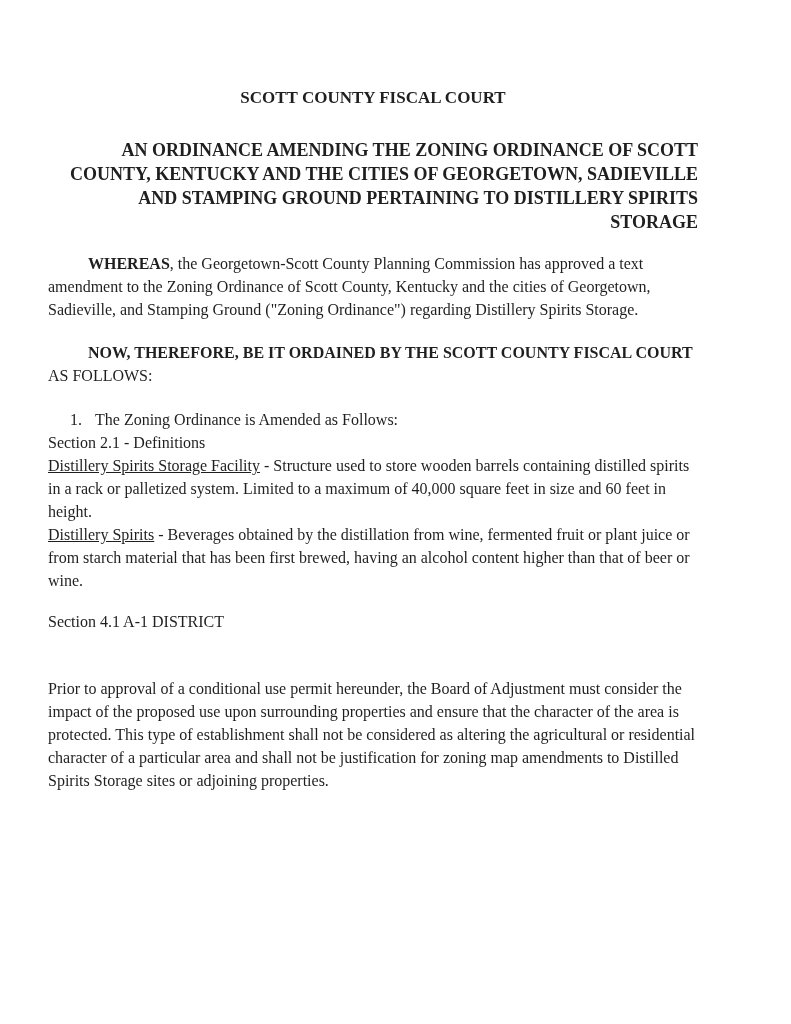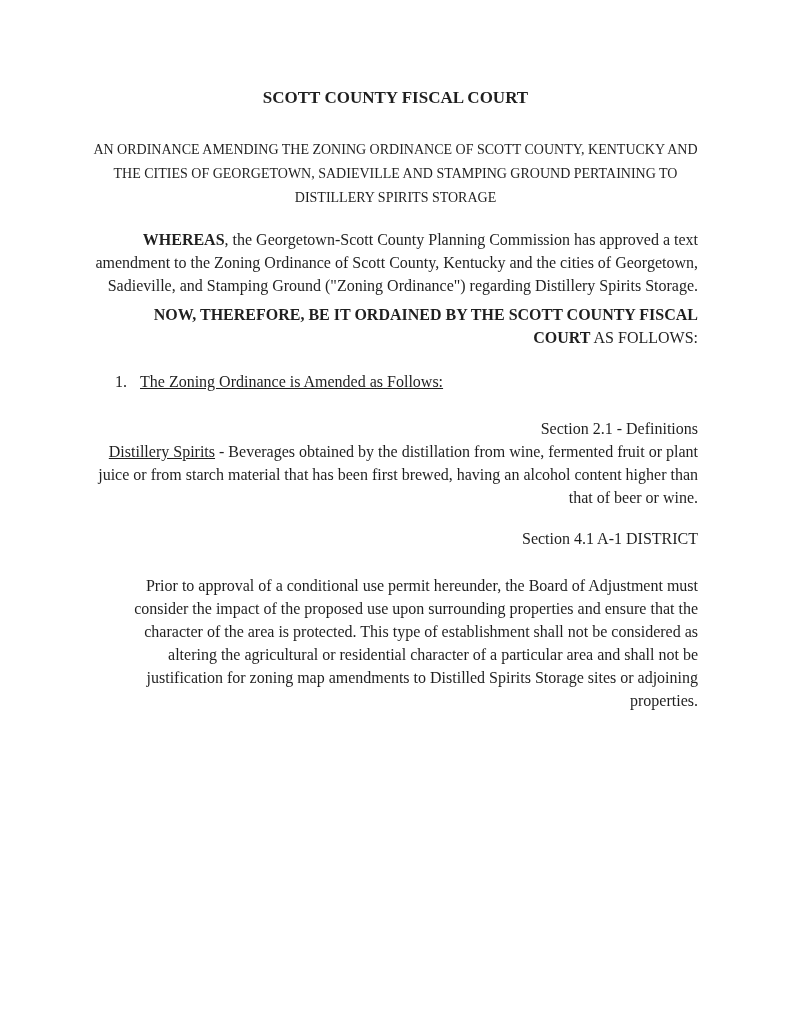--- a/index.html
+++ b/index.html
@@ -7,52 +7,52 @@
     padding: 0;
     background: #ffffff;
   }
   .page {
     position: relative;
     width: 791px;
     height: 1024px;
     margin: 0 auto;
     background: #ffffff;
     box-sizing: border-box;
-    padding: 86px 93px 0 93px;
+    padding: 86px 93px 0 48px;
     font-family: "Liberation Serif", "DejaVu Serif", serif;
     font-size: 16px;
     color: #1f1f1f;
     overflow: hidden;
   }
   p { margin: 0; }
   .title-block {
     text-align: center;
     font-weight: bold;
     font-size: 17px;
     line-height: 24px;
   }
   .heading {
     margin-top: 28px;
-    text-align: center;
-    font-weight: normal;
-    font-size: 14px;
+    text-align: right;
+    font-weight: bold;
+    font-size: 18px;
     line-height: 24px;
   }
   .body-para {
     line-height: 23px;
-    text-align: right;
+    text-align: left;
   }
   .first-indent { text-indent: 40px; }
   .mt-whereas   { margin-top: 18px; }
-  .mt-ordained  { margin-top: 6px; }
-  .mt-list      { margin-top: 21px; text-decoration: underline; }
-  .mt-sec21     { margin-top: 24px; }
+  .mt-ordained  { margin-top: 20px; }
+  .mt-list      { margin-top: 21px; }
+  .mt-sec21     { }
   .mt-spirits   { }
   .mt-sec4      { margin-top: 18px; }
-  .mt-closing   { margin-top: 24px; }
+  .mt-closing   { margin-top: 44px; }
   .list-item {
     padding-left: 22px;
     line-height: 23px;
   }
   .list-num {
     display: inline-block;
     width: 25px;
   }
   .underlined { text-decoration: underline; }
   strong { font-weight: bold; }
@@ -69,20 +69,21 @@
   <p class="heading">AN ORDINANCE AMENDING THE ZONING ORDINANCE OF SCOTT COUNTY, KENTUCKY AND THE CITIES OF GEORGETOWN, SADIEVILLE AND STAMPING GROUND PERTAINING TO DISTILLERY SPIRITS STORAGE</p>
 
   <p class="body-para first-indent mt-whereas"><strong>WHEREAS</strong><span>, the Georgetown-Scott County Planning Commission has approved a text amendment to the Zoning Ordinance of Scott County, Kentucky and the cities of Georgetown, Sadieville, and Stamping Ground ("Zoning Ordinance") regarding Distillery Spirits Storage.</span></p>
 
   <p class="body-para first-indent mt-ordained"><strong>NOW, THEREFORE, BE IT ORDAINED BY THE SCOTT COUNTY FISCAL COURT</strong><span> AS FOLLOWS:</span></p>
 
   <p class="list-item mt-list"><span class="list-num">1.</span><span>The Zoning Ordinance is Amended as Follows:</span></p>
 
   <div class="mt-sec21">
     <p class="body-para">Section 2.1 - Definitions</p>
+    <p class="body-para"><span class="underlined">Distillery Spirits Storage Facility</span><span> - Structure used to store wooden barrels containing distilled spirits in a rack or palletized system. Limited to a maximum of 40,000 square feet in size and 60 feet in height.</span></p>
   </div>
 
   <p class="body-para mt-spirits"><span class="underlined">Distillery Spirits</span><span> - Beverages obtained by the distillation from wine, fermented fruit or plant juice or from starch material that has been first brewed, having an alcohol content higher than that of beer or wine.</span></p>
 
   <div class="mt-sec4">
     <p class="body-para">Section 4.1 A-1 DISTRICT</p>
   </div>
 
   <p class="body-para mt-closing">Prior to approval of a conditional use permit hereunder, the Board of Adjustment must consider the impact of the proposed use upon surrounding properties and ensure that the character of the area is protected. This type of establishment shall not be considered as altering the agricultural or residential character of a particular area and shall not be justification for zoning map amendments to Distilled Spirits Storage sites or adjoining properties.</p>
 

